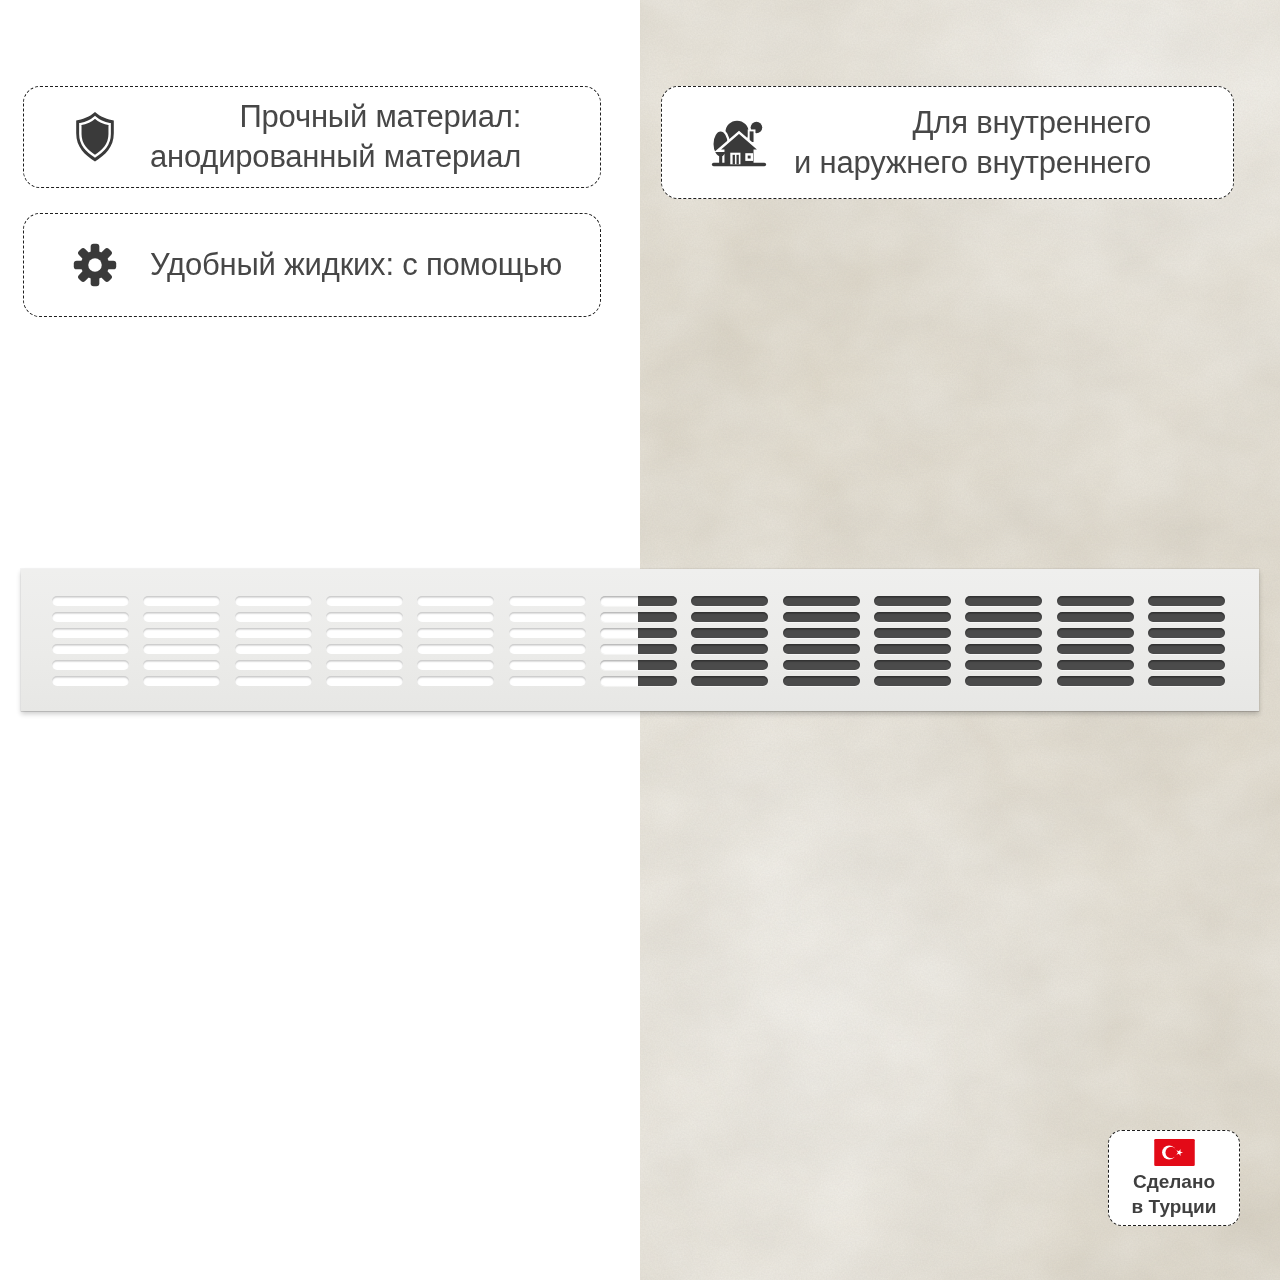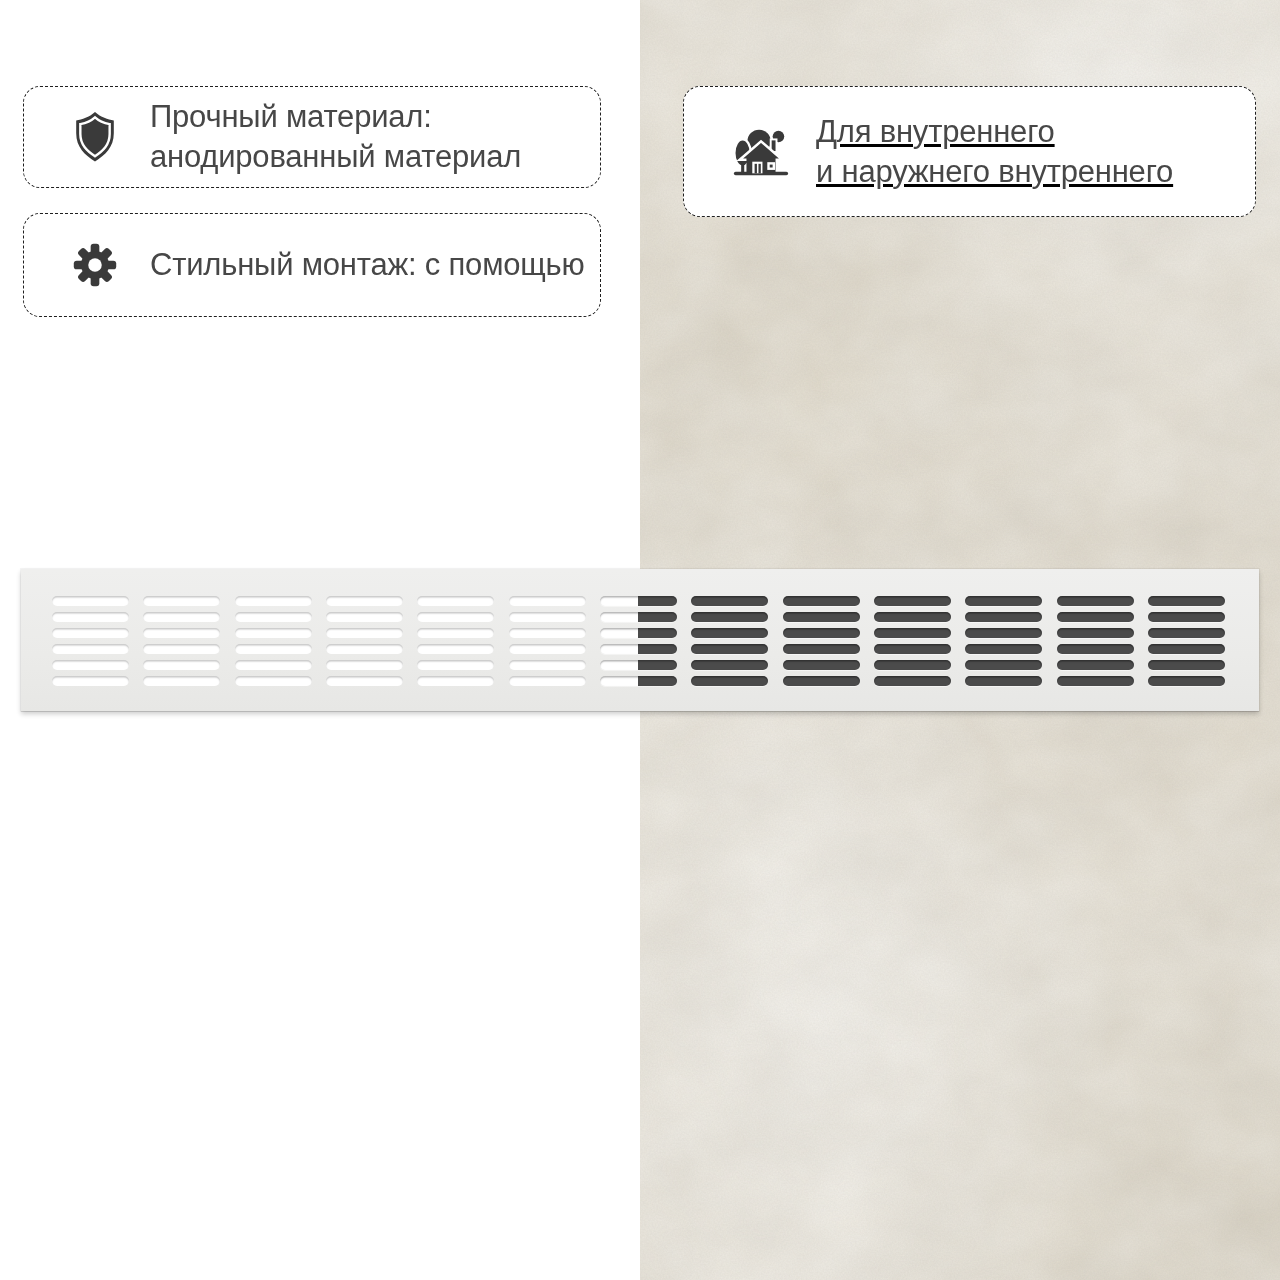--- a/index.html
+++ b/index.html
@@ -27,25 +27,26 @@
   .feature{
     position:absolute;
     background:#ffffff;
     border:1.6px dashed #1f1f1f;
     border-radius:17px;
     display:flex;align-items:center;
     gap:24px;
     box-sizing:border-box;
     padding:0 14px 0 40px;
     z-index:3;
+    text-align:right;
   }
   .feature.right{padding-left:46px;}
   .f-a{left:23px;top:86px;width:578px;height:102px;}
   .f-b{left:23px;top:213px;width:578px;height:104px;}
-  .f-c{left:683px;top:86px;width:573px;height:131px;text-decoration:underline;}
+  .f-c{left:661px;top:86px;width:573px;height:113px;}
   .f-d{left:683px;top:214px;width:573px;height:103px;}
   .icon{width:62px;height:62px;flex:0 0 62px;display:flex;align-items:center;justify-content:center;}
   .icon svg{display:block;}
   .feature-text{color:#474747;font-size:31px;line-height:40px;letter-spacing:-0.2px;}
 
   
   .grille{
     position:absolute;left:21px;top:569px;width:1238px;height:142px;
     background:linear-gradient(180deg,#efefee 0%,#ebebe9 60%,#e7e7e5 100%);
     box-shadow:0 3px 5px rgba(0,0,0,0.20), 0 1px 0 rgba(0,0,0,0.10), 0 0 0 1px rgba(0,0,0,0.04);
@@ -120,21 +121,21 @@
           <rect x="23.5" y="6" width="9" height="13" rx="3" transform="rotate(180 28 28)"></rect>
           <rect x="23.5" y="6" width="9" height="13" rx="3" transform="rotate(225 28 28)"></rect>
           <rect x="23.5" y="6" width="9" height="13" rx="3" transform="rotate(270 28 28)"></rect>
           <rect x="23.5" y="6" width="9" height="13" rx="3" transform="rotate(315 28 28)"></rect>
           <circle cx="28" cy="28" r="14.5"></circle>
         </g>
         <circle cx="28" cy="28" r="7" fill="#ffffff"></circle>
       </svg>
     </span>
     <div class="feature-text">
-      <div>Стильный монтаж: с помощью</div>
+      <div>Удобный жидких: с помощью</div>
     </div>
   </div>
 
   <div class="feature f-c right">
     <span class="icon">
       <svg width="64" height="56" viewBox="0 0 64 56">
         <g fill="#3a3a3a">
           <circle cx="30" cy="17" r="12"></circle>
           <circle cx="50" cy="12" r="6"></circle>
           <ellipse cx="13" cy="29" rx="8.5" ry="14" stroke="#ffffff" stroke-width="2.4"></ellipse>
@@ -232,14 +233,24 @@
       <div class="slot white" style="left: 487.65px; top: 107px;"></div>
       <div class="slot mix" style="left: 578.98px; top: 107px; background: linear-gradient(90deg, rgb(255, 255, 255) 0px, rgb(255, 255, 255) 38px, rgb(75, 75, 75) 38px);"></div>
       <div class="slot dark" style="left: 670.31px; top: 107px;"></div>
       <div class="slot dark" style="left: 761.64px; top: 107px;"></div>
       <div class="slot dark" style="left: 852.97px; top: 107px;"></div>
       <div class="slot dark" style="left: 944.3px; top: 107px;"></div>
       <div class="slot dark" style="left: 1035.63px; top: 107px;"></div>
       <div class="slot dark" style="left: 1126.96px; top: 107px;"></div>
     </div>
 
+  <div class="badge">
+    <svg class="flag" viewBox="0 0 30 20">
+      <rect width="30" height="20" rx="1" fill="#e30a17"></rect>
+      <circle cx="11" cy="10" r="5.2" fill="#ffffff"></circle>
+      <circle cx="12.5" cy="10" r="4.2" fill="#e30a17"></circle>
+      <polygon fill="#ffffff" points="21.3,10 19.45,10.62 19.43,12.57 18.28,11 16.42,11.59 17.55,10 16.42,8.41 18.28,9 19.43,7.43 19.45,9.38"></polygon>
+    </svg>
+    <div class="badge-line">Сделано</div>
+    <div class="badge-line">в Турции</div>
+  </div>
 
 </div>
 
 </body></html>

